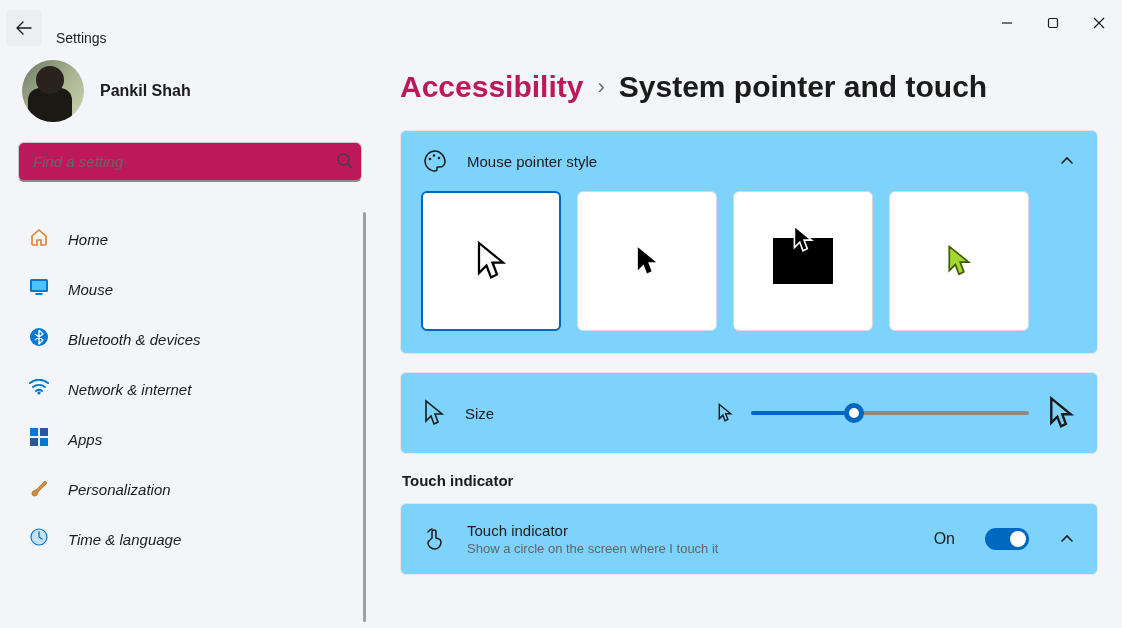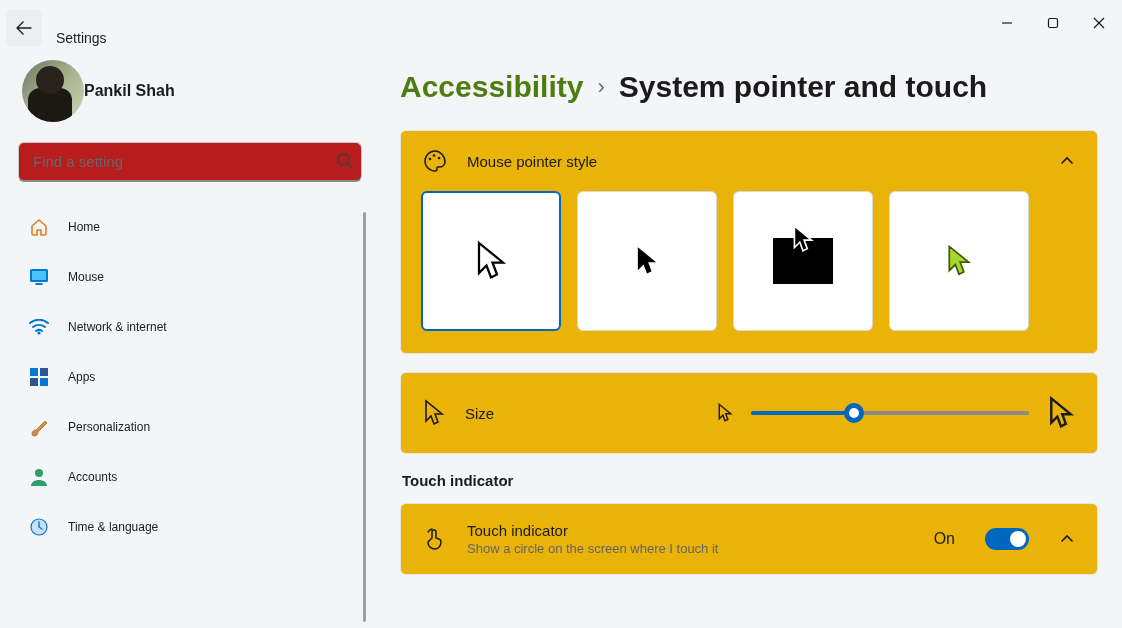--- a/index.html
+++ b/index.html
@@ -6,43 +6,43 @@
   html, body { width: 1122px; height: 628px; overflow: hidden; background: #f3f5f8; color: #1b1b1b; }
 
   .titlebar { height: 46px; display: flex; align-items: flex-end; padding: 0 0 0 6px; }
   .back-btn { width: 36px; height: 36px; display:flex; align-items:center; justify-content:center; border-radius:4px; background:#eceef0; cursor:pointer; }
   .app-title { margin-left: 14px; font-size: 14px; }
   .win-controls { margin-left:auto; display:flex; }
   .win-btn { width:46px; height:46px; display:flex; align-items:center; justify-content:center; cursor:pointer; }
 
   .body-row { display:flex; height:582px; }
   .sidebar { width:380px; padding:14px 12px 0 18px; display:flex; flex-direction:column; }
-  .profile { display:flex; align-items:center; margin-bottom:20px; padding-left:4px; }
+  .profile { display:flex; align-items:center; gap:16px; margin-bottom:20px; padding-left:4px; }
   .avatar { width:62px; height:62px; border-radius:50%; background:linear-gradient(135deg,#6b7a67 0%,#a9b28d 50%,#ced7b6 100%); position:relative; overflow:hidden; }
   .avatar::after{content:"";position:absolute;left:14px;top:6px;width:28px;height:28px;border-radius:50%;background:#2a221c;}
   .avatar::before{content:"";position:absolute;left:6px;top:28px;width:44px;height:36px;border-radius:12px 12px 0 0;background:#1c1814;}
   .profile-name { font-size:16px; font-weight:600; }
 
   .search-wrap { position:relative; margin-bottom:24px; }
-  .search { width:344px; height:40px; border:1px solid #c8c8c8; border-bottom:2px solid #8a8a8a; border-radius:6px; padding:0 44px 0 14px; font-size:15px; background:#b91c1c; }
+  .search { width:344px; height:40px; border:1px solid #c8c8c8; border-bottom:2px solid #8a8a8a; border-radius:6px; padding:0 44px 0 14px; font-size:15px; background:#be185d;font-style:italic; }
   .search::placeholder{color:#666;}
   .search-icon { position:absolute; right:14px; top:10px; }
 
   .nav { flex:1; overflow:hidden; position:relative; }
-  .nav-item { height:42px; display:flex; align-items:center; gap:18px; padding:0 10px; border-radius:6px; cursor:pointer; font-size:12px; margin-bottom:8px; }
+  .nav-item { height:42px; display:flex; align-items:flex-end; gap:18px; padding:0 10px; border-radius:6px; cursor:pointer; font-size:15px; margin-bottom:8px;font-style:italic; }
   .nav-icon { width:22px; height:22px; display:flex; align-items:center; justify-content:center; }
   .nav-scroll { position:absolute; right:2px; top:6px; bottom:6px; width:3px; background:#9aa0a6; border-radius:2px; }
 
   .main { flex:1; padding:24px 24px 0 20px; overflow:hidden; }
   .breadcrumb { display:flex; align-items:center; gap:14px; margin-bottom:26px; }
-  .crumb-parent { font-size:30px; font-weight:600; color:#4d7c0f; cursor:pointer; }
+  .crumb-parent { font-size:30px; font-weight:600; color:#be185d; cursor:pointer; }
   .crumb-sep { font-size:22px; color:#6f6f6f; }
   .crumb-current { font-size:30px; font-weight:600; }
 
-  .card { background:#eab308; border:1px solid #e6e6e6; border-radius:6px; margin-bottom:18px; }
+  .card { background:#7dd3fc; border:1px solid #e6e6e6; border-radius:6px; margin-bottom:18px; }
   .card-head { height:60px; display:flex; align-items:center; padding:0 22px; gap:20px; }
   .card-head .label { font-size:15px; flex:1; }
   .chev { width:16px; height:16px; display:flex; align-items:center; justify-content:center; }
 
   .style-row { display:flex; gap:16px; padding:0 20px 22px 20px; }
   .style-option { width:140px; height:140px; border:1px solid #d8d8d8; border-radius:6px; display:flex; align-items:center; justify-content:center; cursor:pointer; background:#fff; }
   .style-option.selected { border:2px solid #0067c0; }
   .ptr-box{position:relative;width:60px;height:46px;background:#000;display:flex;align-items:flex-start;justify-content:center;}
 
   .size-card { height:82px; display:flex; align-items:center; padding:0 22px; gap:20px;justify-content:flex-end; }
@@ -121,20 +121,29 @@
             <svg width="20" height="18" viewBox="0 0 20 18">
               <rect x="1" y="1" width="18" height="13" rx="1.5" fill="#0078d4"></rect>
               <rect x="3" y="3" width="14" height="9" fill="#4cc2ff"></rect>
               <rect x="6.5" y="15" width="7" height="2" fill="#0078d4"></rect>
             </svg>
           </span>
         <span>Mouse</span>
       </div>
       <div class="nav-item">
         <span class="nav-icon">
+            <svg width="20" height="20" viewBox="0 0 20 20">
+              <circle cx="10" cy="10" r="9" fill="#0078d4"></circle>
+              <path d="M10 3v14l4-4-8-6m0 6l8-6-4-4" stroke="#fff" stroke-width="1.4" fill="none" stroke-linejoin="round"></path>
+            </svg>
+          </span>
+        <span>Bluetooth &amp; devices</span>
+      </div>
+      <div class="nav-item">
+        <span class="nav-icon">
             <svg width="20" height="16" viewBox="0 0 20 16">
               <path d="M1 4a14 14 0 0 1 18 0M4 8a10 10 0 0 1 12 0M7 12a5 5 0 0 1 6 0" stroke="#0078d4" stroke-width="2" fill="none" stroke-linecap="round"></path>
               <circle cx="10" cy="14" r="1.6" fill="#0078d4"></circle>
             </svg>
           </span>
         <span>Network &amp; internet</span>
       </div>
       <div class="nav-item">
         <span class="nav-icon">
             <svg width="20" height="20" viewBox="0 0 20 20">
@@ -146,29 +155,20 @@
           </span>
         <span>Apps</span>
       </div>
       <div class="nav-item">
         <span class="nav-icon">
             <svg width="20" height="20" viewBox="0 0 20 20">
               <path d="M3 17c0-3 2-4 4-4l9-9 2 2-9 9c0 2-1 4-4 4-1 0-2-1-2-2z" fill="#d98b3a" stroke="#8a5a23" stroke-width="0.6"></path>
             </svg>
           </span>
         <span>Personalization</span>
-      </div>
-      <div class="nav-item">
-        <span class="nav-icon">
-            <svg width="20" height="20" viewBox="0 0 20 20">
-              <circle cx="10" cy="6" r="4" fill="#2e9e6b"></circle>
-              <path d="M2 19c0-4 4-6 8-6s8 2 8 6" fill="#2e9e6b"></path>
-            </svg>
-          </span>
-        <span>Accounts</span>
       </div>
       <div class="nav-item">
         <span class="nav-icon">
             <svg width="20" height="20" viewBox="0 0 20 20">
               <circle cx="10" cy="10" r="8" fill="#c7e0f4" stroke="#0078d4" stroke-width="1.2"></circle>
               <path d="M10 5v5l3 2" stroke="#0078d4" stroke-width="1.4" fill="none" stroke-linecap="round"></path>
             </svg>
           </span>
         <span>Time &amp; language</span>
       </div>

